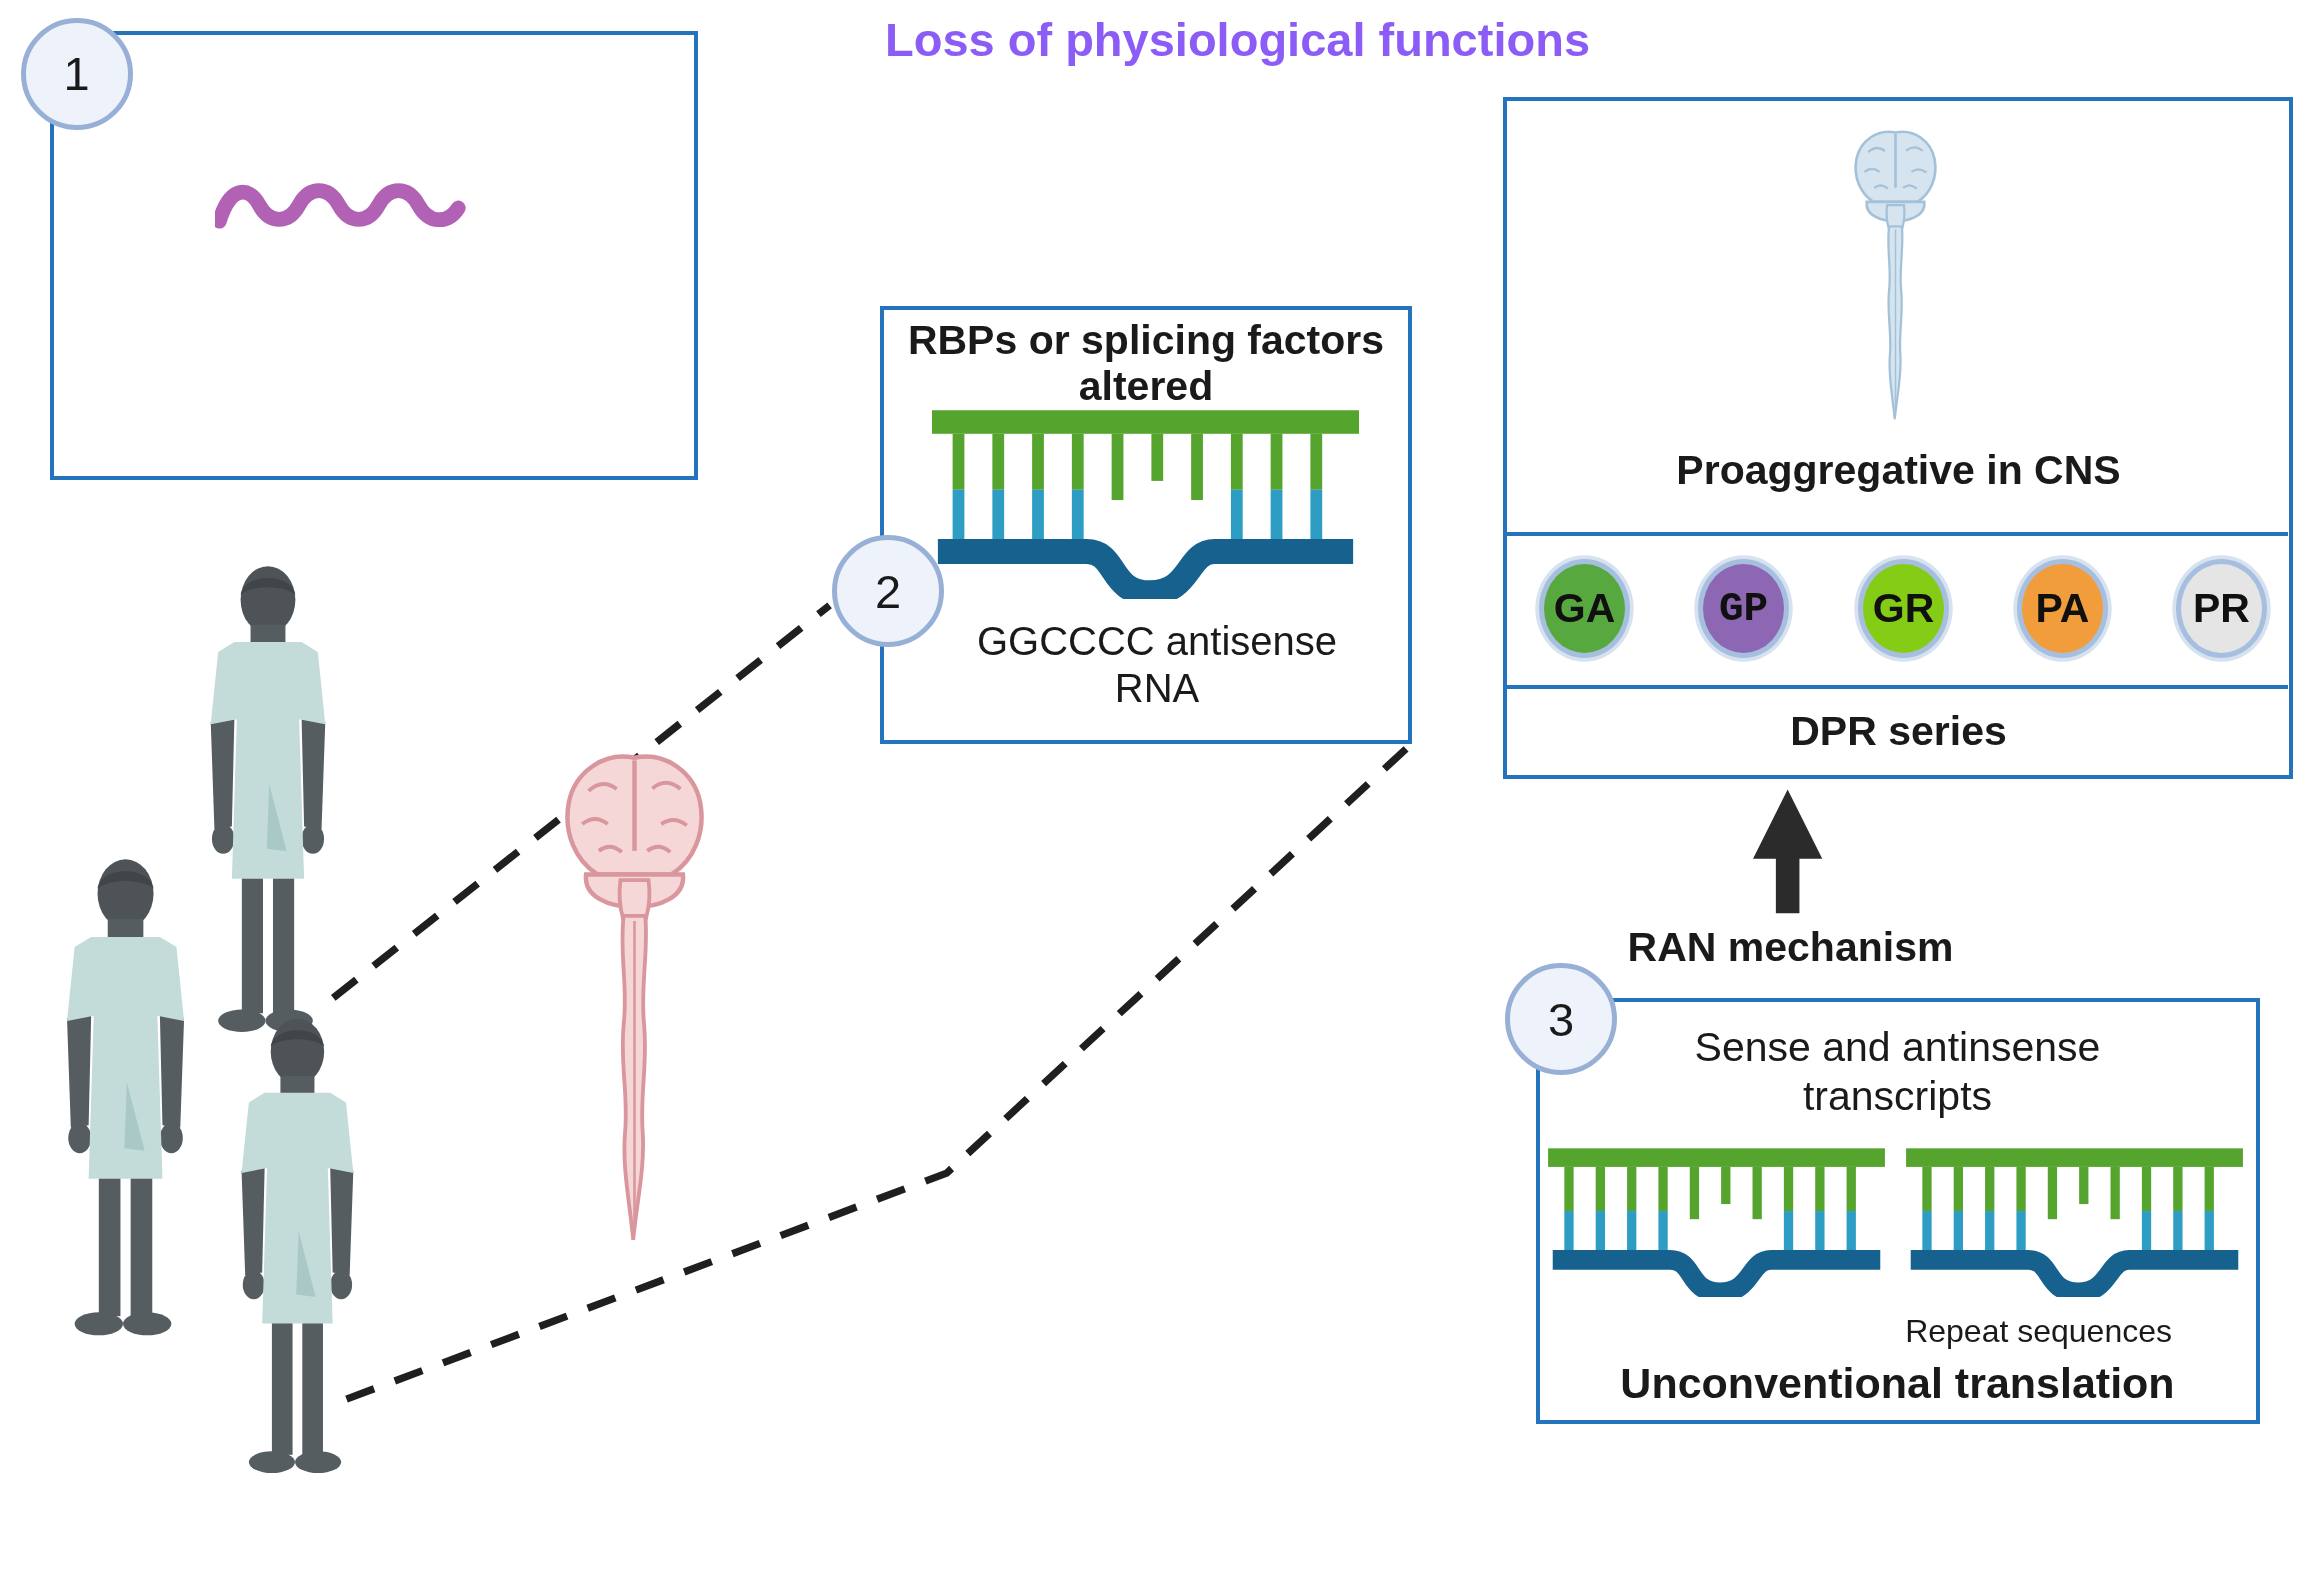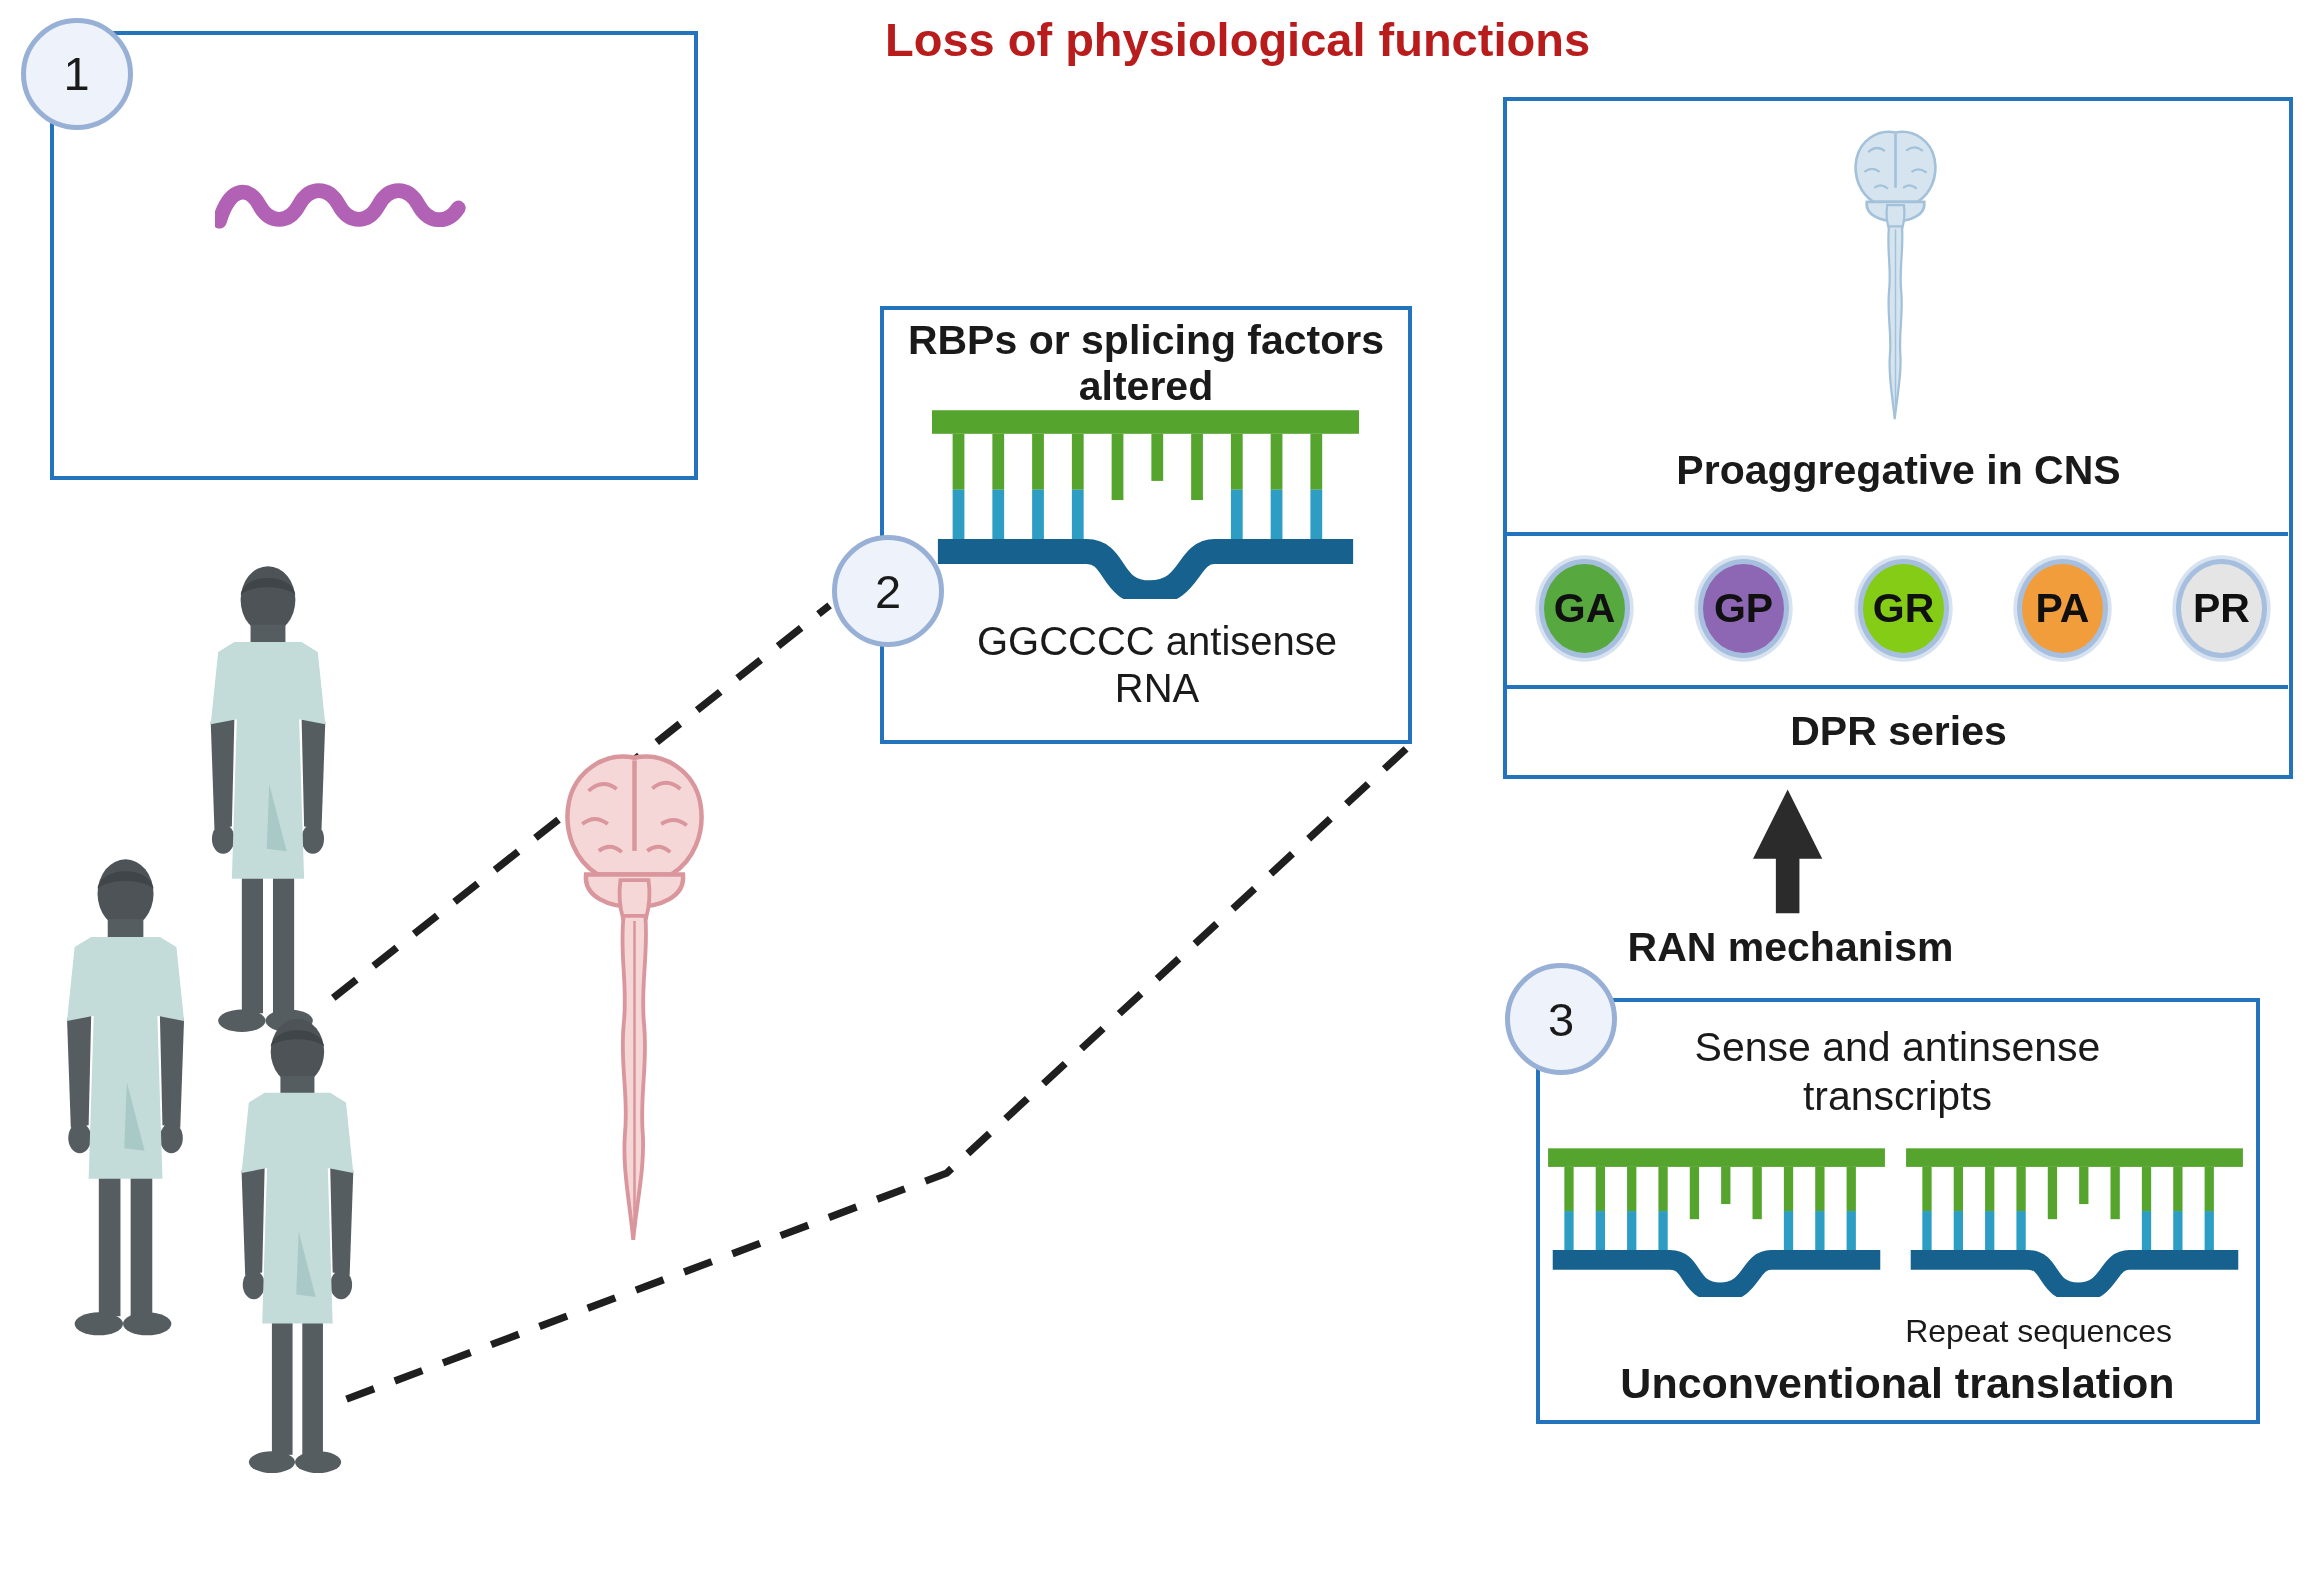--- a/index.html
+++ b/index.html
@@ -105,21 +105,21 @@
       </g>
     </defs>
   </svg>
 
   <svg class="overlay" width="2319" height="1584" viewBox="0 0 3148 2151">
     <path d="M452,1355 L1126,822" fill="none" stroke="#1f1f1f" stroke-width="10" stroke-dasharray="40 30"></path>
     <path d="M470,1900 L1285,1593 L1912,1014" fill="none" stroke="#1f1f1f" stroke-width="10" stroke-dasharray="40 30"></path>
     <polygon points="2427,1072 2380,1166 2411,1166 2411,1240 2443,1240 2443,1166 2474,1166" fill="#2b2b2b"></polygon>
   </svg>
 
-  <div class="abs ctr t-title" style="left:869px;top:11.8px;width:737px;color:#b91c1c;">Loss of physiological functions</div>
+  <div class="abs ctr t-title" style="left:869px;top:11.8px;width:737px;color:#8b5cf6;">Loss of physiological functions</div>
 
   <div class="panel" style="left:50px;top:31px;width:648px;height:449px;"></div>
   <div class="step-badge" style="left:20.6px;top:17.7px;">
     <span>1</span>
   </div>
   <div class="abs ctr t-r" style="left:80px;top:99px;width:589px;">GGGGCC repeats</div>
   <svg class="abs" style="left:215px;top:174px;z-index:3;" width="258" height="59" viewBox="0 0 350 80">
     <path d="M6,64 C20,16 46,16 60,42 C74,68 100,68 114,42 C128,16 154,16 168,42 C182,68 208,68 222,42 C236,16 262,16 276,42 C290,68 316,68 330,46" fill="none" stroke="#b162b4" stroke-width="20" stroke-linecap="round"></path>
   </svg>
   <div class="abs ctr" style="left:80px;top:237px;width:589px;font-size:32px;">C9ORF72 Gene</div>
@@ -143,21 +143,21 @@
   <div class="divider" style="left:1507px;top:685px;width:781px;"></div>
 
   <svg class="abs brain-blue" style="left:1850px;top:127px;z-index:3;" width="91" height="296" viewBox="0 0 240 780">
     <use href="#brain-cord"></use>
   </svg>
   <div class="abs ctr t-h bold" style="left:1530px;top:448px;width:737px;z-index:3;">Proaggregative in CNS</div>
 
   <div class="dpr-circle" style="left: 1539px; top: 559px; background: rgb(87, 168, 63);">
     <span>GA</span>
   </div>
-  <div class="dpr-circle" style="left: 1698px; top: 559px; background: rgb(141, 103, 179);">
+  <div class="dpr-circle" style="left: 1698px; top: 559px; background: rgb(141, 103, 179); font-family: Liberation Mono, monospace;">
     <span>GP</span>
   </div>
   <div class="dpr-circle" style="left: 1858px; top: 559px; background: #84cc16;">
     <span>GR</span>
   </div>
   <div class="dpr-circle" style="left: 2017px; top: 559px; background: rgb(241, 157, 59);">
     <span>PA</span>
   </div>
   <div class="dpr-circle" style="left: 2176px; top: 559px; background: #e5e5e5;">
     <span>PR</span>

